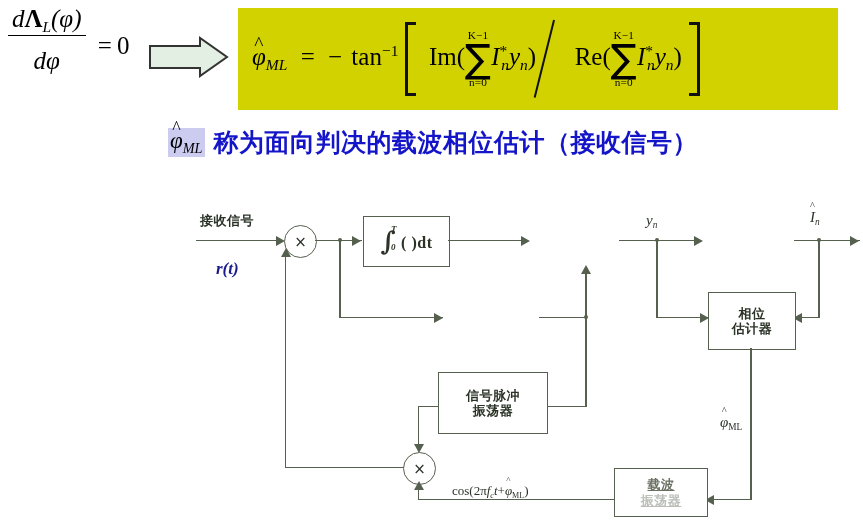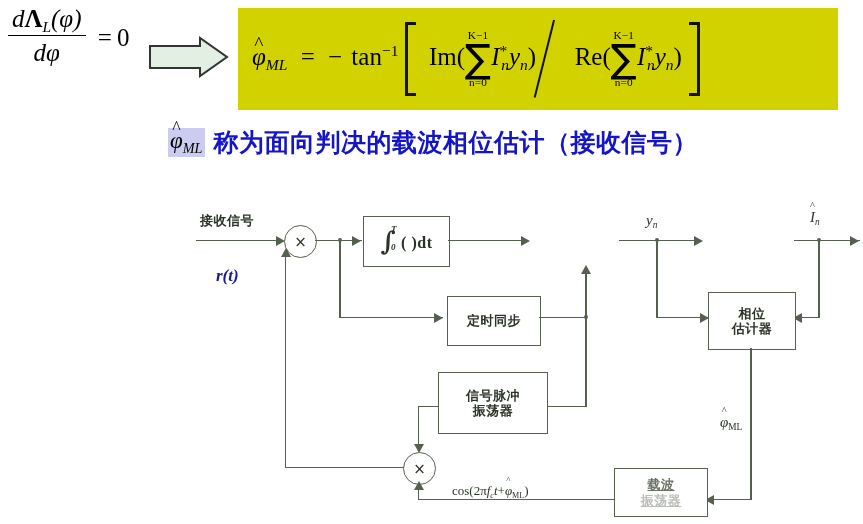--- a/index.html
+++ b/index.html
@@ -12,21 +12,21 @@
   
   .mi{font-family:"Liberation Serif",serif;font-style:italic;}
   .mu{font-family:"Liberation Serif",serif;font-style:normal;}
   .sub{font-size:.62em;vertical-align:-0.32em;font-style:italic;}
   .subU{font-size:.62em;vertical-align:-0.32em;font-style:normal;}
   .sup{font-size:.62em;vertical-align:0.55em;font-style:normal;}
 
   
   .frac{display:inline-block;vertical-align:middle;text-align:center;line-height:1.06;}
   .frac .num{display:block;padding:0 4px;text-align:center;}
-  .frac .den{display:block;padding:4px 4px;border-top:1.6px solid #000;}
+  .frac .den{display:block;padding:12px 4px;border-top:1.6px solid #000;}
 
   
   .hat{position:relative;display:inline-block;}
   .hat > .hatmark{
     position:absolute;left:50%;transform:translateX(-50%);
     font-size:.78em;line-height:1;pointer-events:none;
   }
 
   
   #eq-left{left:8px;top:6px;font-size:25px;color:#000;}
@@ -170,21 +170,21 @@
 <div class="abs" id="caption-row">
   <span id="caption-sym">
     <span class="hat"><span class="hatmark" style="top:-8px;">^</span><span class="mi">φ</span></span><span class="sub">ML</span>
   </span>
   <span id="caption-text">称为面向判决的载波相位估计（接收信号）</span>
 </div>
 
 <div class="abs" id="diagram">
 
   <div class="lbl" style="left:200px;top:16px;">接收信号</div>
-  <div id="rt-label" style="left:216px;top:70px;">r(t)</div>
+  <div id="rt-label" style="left:216px;top:63px;">r(t)</div>
 
   <div class="wire wh" style="left:196px;top:44px;width:86px;"></div>
   <div class="ah r" style="left:276px;top:39.5px;"></div>
 
   <div class="mult" style="left:284px;top:29px;width:31px;height:31px;">
     <span>×</span>
   </div>
 
   <div class="wire wh" style="left:315px;top:44px;width:46px;"></div>
   <div class="dot" style="left:338px;top:42px;"></div>
@@ -221,23 +221,20 @@
   <div class="dot" style="left:817px;top:42px;"></div>
   <div class="ah r" style="left:850px;top:39.5px;"></div>
   <div class="mlbl" style="left:810px;top:13px;">
     <span class="hat"><span class="hatmark" style="top:-8px;font-size:.7em;">^</span><span class="mi">I</span></span><span class="sub">n</span>
   </div>
 
   <div class="wire wv" style="left:818.3px;top:44px;height:78px;"></div>
   <div class="wire wh" style="left:800px;top:121px;width:19px;"></div>
   <div class="ah l" style="left:793px;top:116.5px;"></div>
 
-  <div class="node" style="left:447px;top:100px;width:92px;height:48px;">
-    <span>定时同步</span>
-  </div>
 
   <div class="wire wh" style="left:539px;top:121px;width:47px;"></div>
   <div class="dot" style="left:584px;top:119px;"></div>
   <div class="wire wv" style="left:585.3px;top:78px;height:43px;"></div>
   <div class="av u" style="left:581px;top:69px;"></div>
   <div class="wire wv" style="left:585.3px;top:121px;height:90px;"></div>
   <div class="wire wh" style="left:546px;top:210px;width:40px;"></div>
   <div class="ah l" style="left:539px;top:205.5px;"></div>
 
   <div class="node" style="left:708px;top:96px;width:86px;height:56px;">

